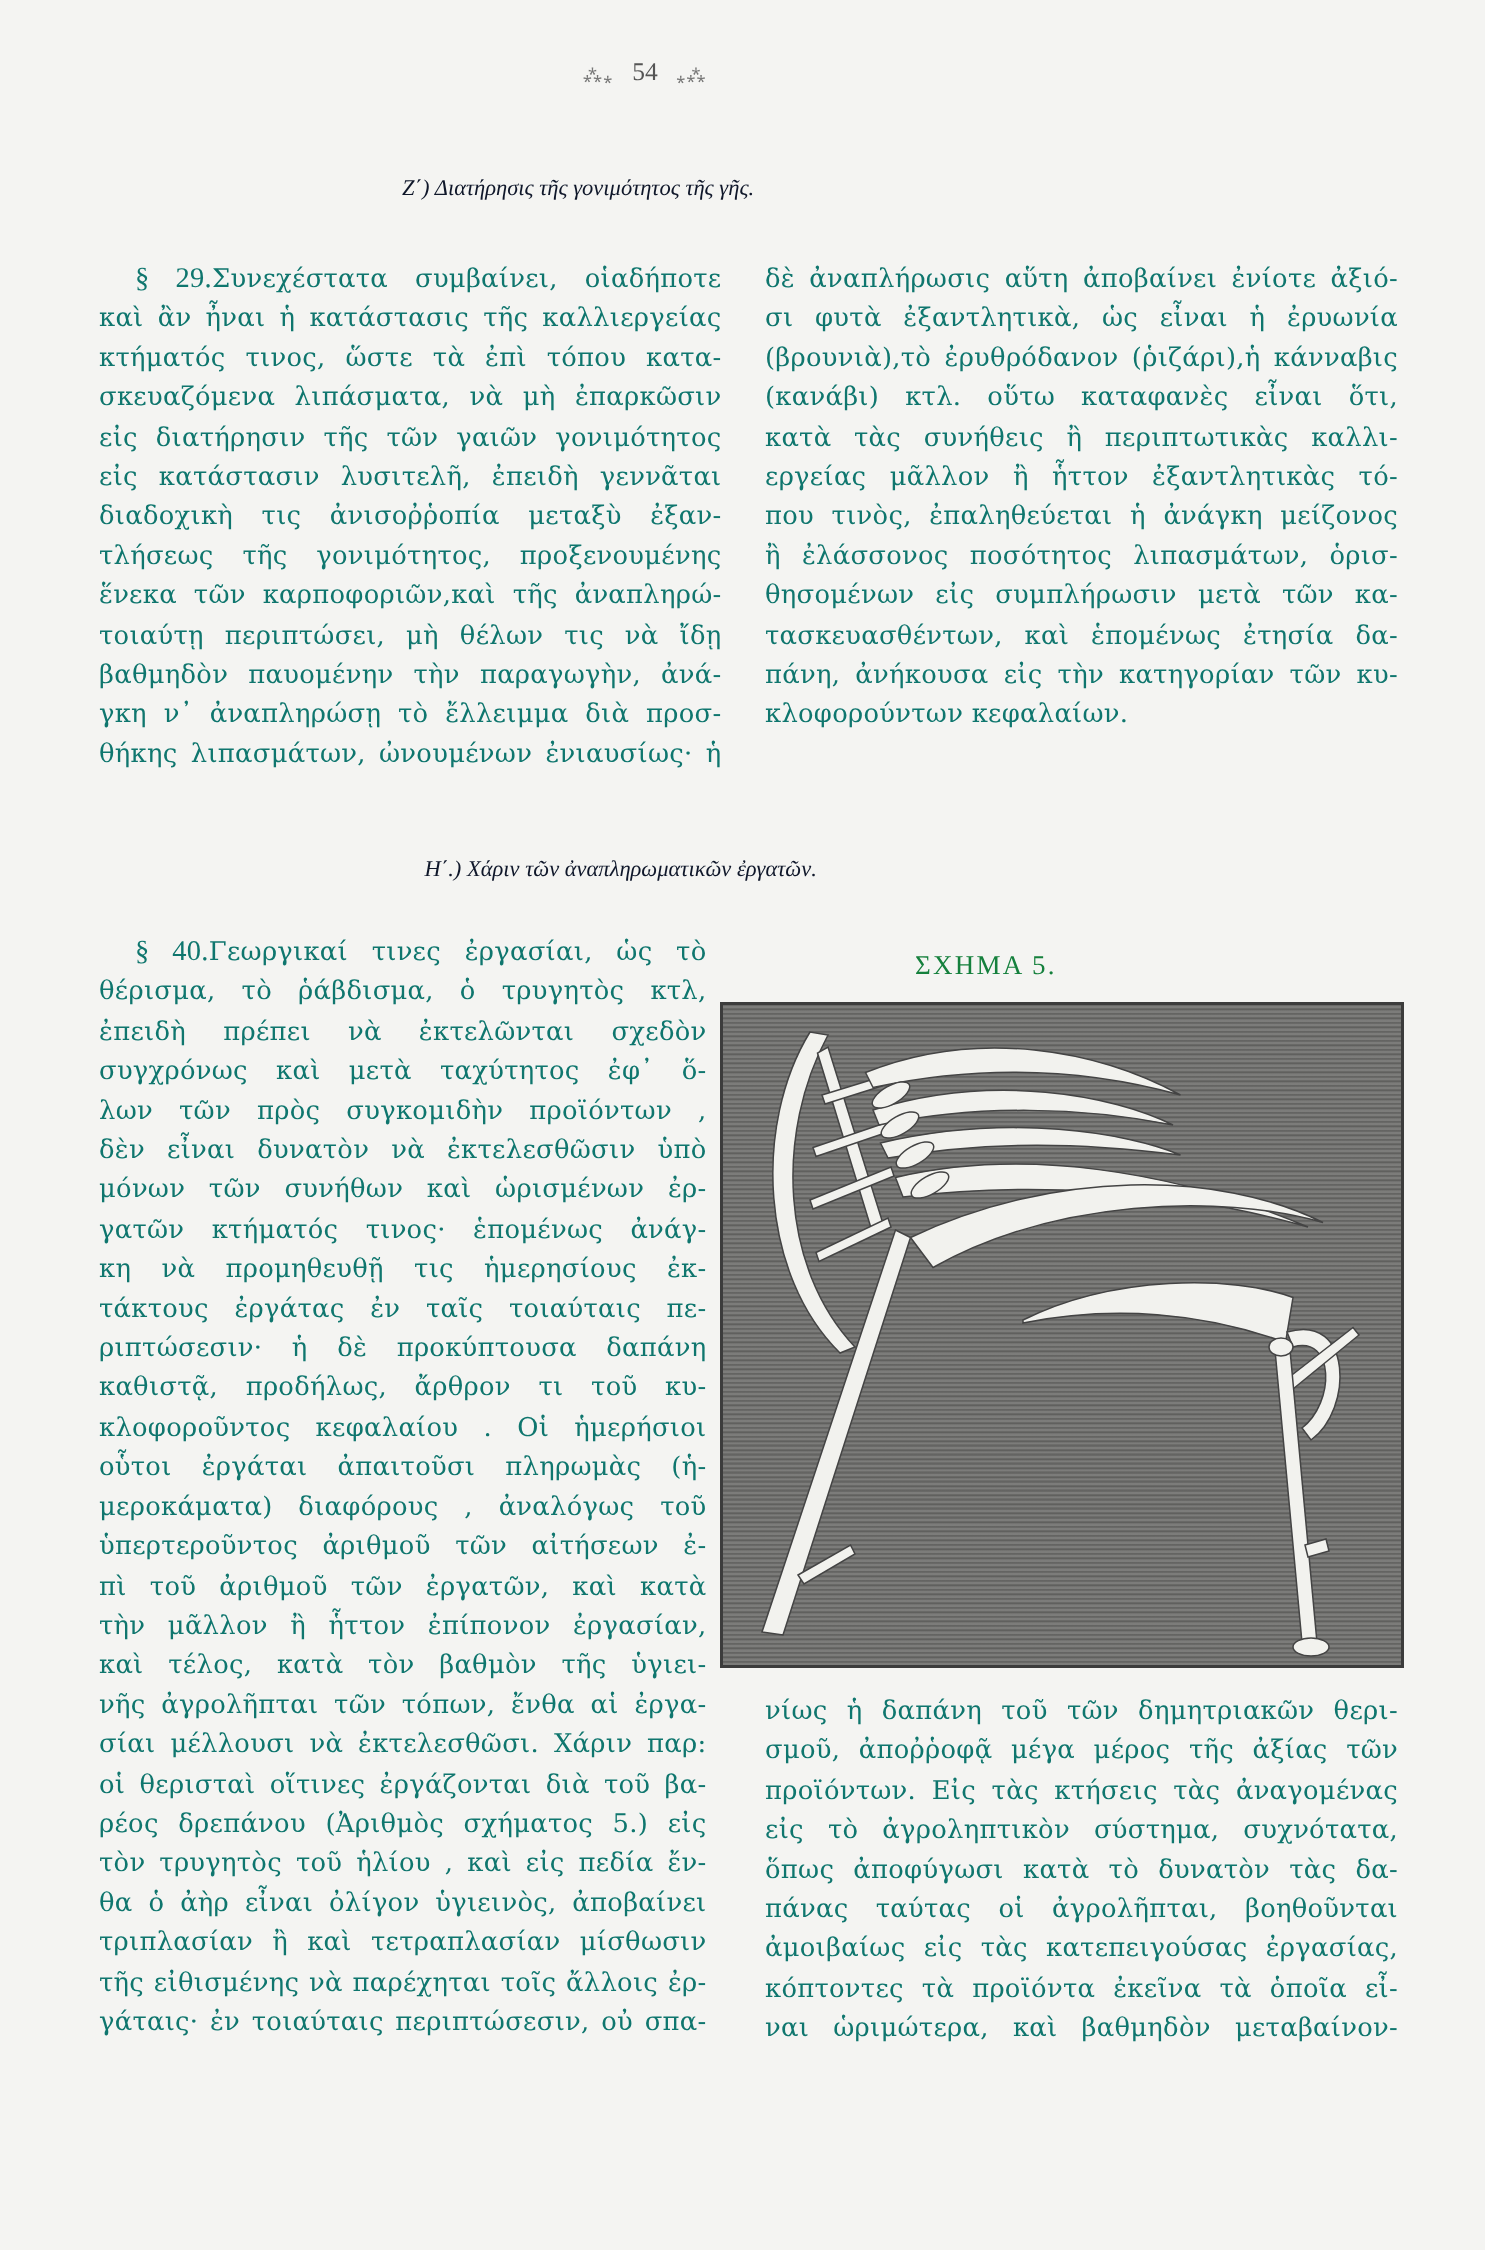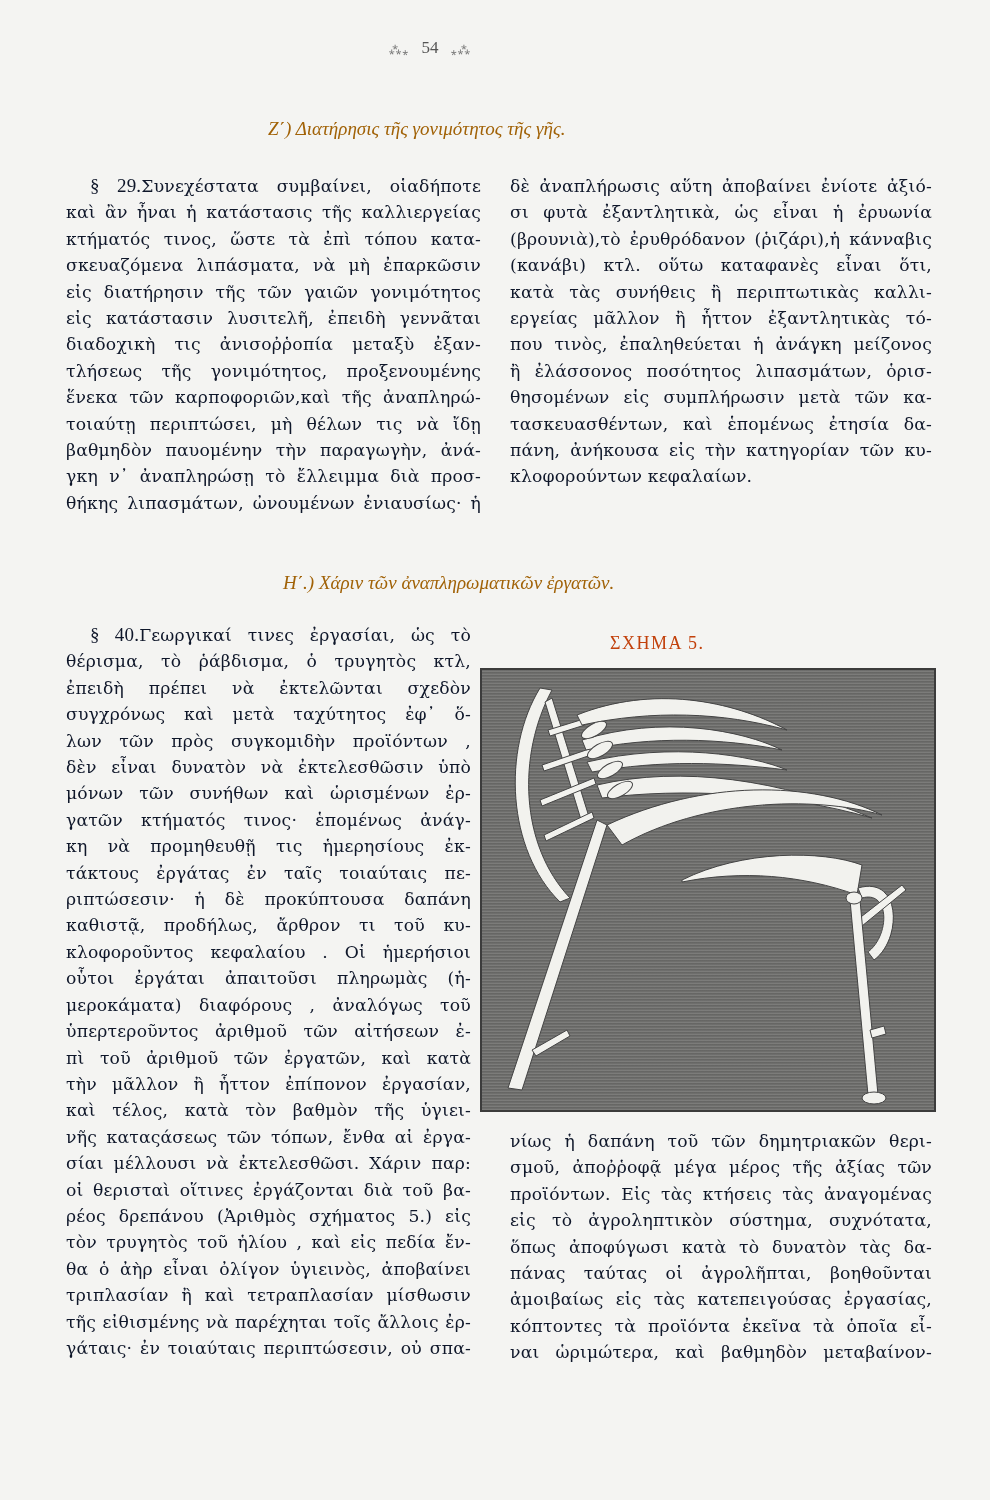--- a/index.html
+++ b/index.html
@@ -11,33 +11,33 @@
       position: relative;
     }
     .page-number {
       position: absolute; top: 38px; left: 0; width: 860px;
       text-align: center; font-size: 17px; color: #555;
       font-family: "Liberation Serif", serif;
     }
     .page-number .orn { font-size: 11px; color: #777; letter-spacing: 1px; margin: 0 8px; }
     .section-heading {
       position: absolute; font-family: "Liberation Serif", serif;
-      font-style: italic; font-size: 19px; color: #a16207; white-space: nowrap;
+      font-style: italic; font-size: 15px; color: #0f172a; white-space: nowrap;
     }
     .col {
       position: absolute; font-size: 17.2px; line-height: 26.4px;
-      text-align: justify; color: #0f172a; letter-spacing: 0.2px;
+      text-align: justify; color: #0f766e; letter-spacing: 0.2px;
     }
     .col .line { display: block; white-space: nowrap; text-align-last: justify; text-align: justify; }
     .col .line.last { text-align-last: left; }
     .para-num { font-family: "Liberation Serif", serif; font-size: 19px; }
     .figure-caption {
       position: absolute; left: 610px; top: 633px;
       font-family: "Liberation Serif", serif; font-size: 18px;
-      letter-spacing: 1.5px; color: #c2410c;
+      letter-spacing: 1.5px; color: #15803d;
     }
     .figure {
       position: absolute; left: 480px; top: 668px; width: 452px; height: 440px;
       background: #6d6d6b;
       border: 2px solid #3c3c3c;
       overflow: hidden;
     }
     .figure .hatch {
       position: absolute; inset: 0;
       background: repeating-linear-gradient(0deg, rgba(255,255,255,0.10) 0px, rgba(255,255,255,0.10) 1px, rgba(0,0,0,0.12) 2px, rgba(0,0,0,0) 3px);
@@ -141,21 +141,21 @@
     <span class="line">τάκτους ἐργάτας ἐν ταῖς τοιαύταις πε-</span>
     <span class="line">ριπτώσεσιν· ἡ δὲ προκύπτουσα δαπάνη</span>
     <span class="line">καθιστᾷ, προδήλως, ἄρθρον τι τοῦ κυ-</span>
     <span class="line">κλοφοροῦντος κεφαλαίου . Οἱ ἡμερήσιοι</span>
     <span class="line">οὗτοι ἐργάται ἀπαιτοῦσι πληρωμὰς (ἡ-</span>
     <span class="line">μεροκάματα) διαφόρους , ἀναλόγως τοῦ</span>
     <span class="line">ὑπερτεροῦντος ἀριθμοῦ τῶν αἰτήσεων ἐ-</span>
     <span class="line">πὶ τοῦ ἀριθμοῦ τῶν ἐργατῶν, καὶ κατὰ</span>
     <span class="line">τὴν μᾶλλον ἢ ἧττον ἐπίπονον ἐργασίαν,</span>
     <span class="line">καὶ τέλος, κατὰ τὸν βαθμὸν τῆς ὑγιει-</span>
-    <span class="line">νῆς καταςάσεως τῶν τόπων, ἔνθα αἱ ἐργα-</span>
+    <span class="line">νῆς ἀγρολῆπται τῶν τόπων, ἔνθα αἱ ἐργα-</span>
     <span class="line">σίαι μέλλουσι νὰ ἐκτελεσθῶσι. Χάριν παρ:</span>
     <span class="line">οἱ θερισταὶ οἵτινες ἐργάζονται διὰ τοῦ βα-</span>
     <span class="line">ρέος δρεπάνου (Ἀριθμὸς σχήματος 5.) εἰς</span>
     <span class="line">τὸν τρυγητὸς τοῦ ἡλίου , καὶ εἰς πεδία ἔν-</span>
     <span class="line">θα ὁ ἀὴρ εἶναι ὀλίγον ὑγιεινὸς, ἀποβαίνει</span>
     <span class="line">τριπλασίαν ἢ καὶ τετραπλασίαν μίσθωσιν</span>
     <span class="line">τῆς εἰθισμένης νὰ παρέχηται τοῖς ἄλλοις ἐρ-</span>
     <span class="line">γάταις· ἐν τοιαύταις περιπτώσεσιν, οὐ σπα-</span>
   </div>
 <div class="col" id="p30-right" style="left:510px; top:1128px; width:422px;">

